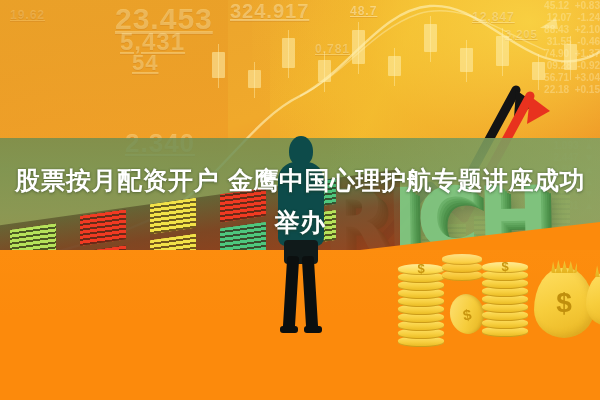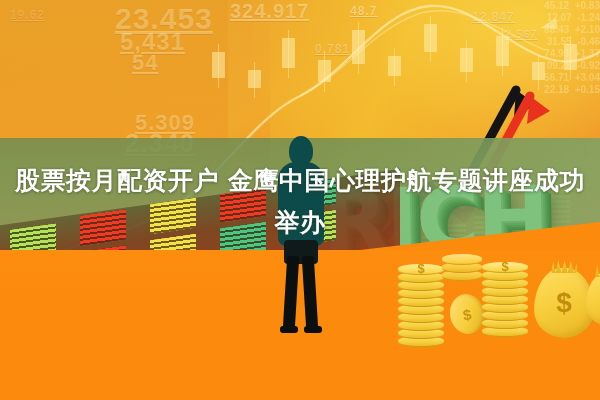--- a/index.html
+++ b/index.html
@@ -235,27 +235,26 @@
 
   <div class="bg-amber"></div>
   <div class="bg-warm-left"></div>
   <div class="bg-amber-right"></div>
   <div class="bg-amber-topright"></div>
 
   <div class="numbers">
     <div class="num n1">23.453</div>
     <div class="num n2">5,431</div>
     <div class="num n3">54</div>
-    <div class="num n6">5.309</div>
     <div class="num n7">2.340</div>
     <div class="num n8">324.917</div>
     <div class="num n9">48.7</div>
     <div class="num n10">12,847</div>
     <div class="num n11">0.781</div>
-    <div class="num n12">2,567</div>
+    <div class="num n12">3,205</div>
     <div class="num n13">19.62</div>
   </div>
 
   <div class="colnums" style="white-space:pre;">45.12  +0.83
 12.07  -1.24
 88.43  +2.10
 31.55  -0.46
 74.90  +1.37
 09.28  -0.92
 56.71  +3.04

